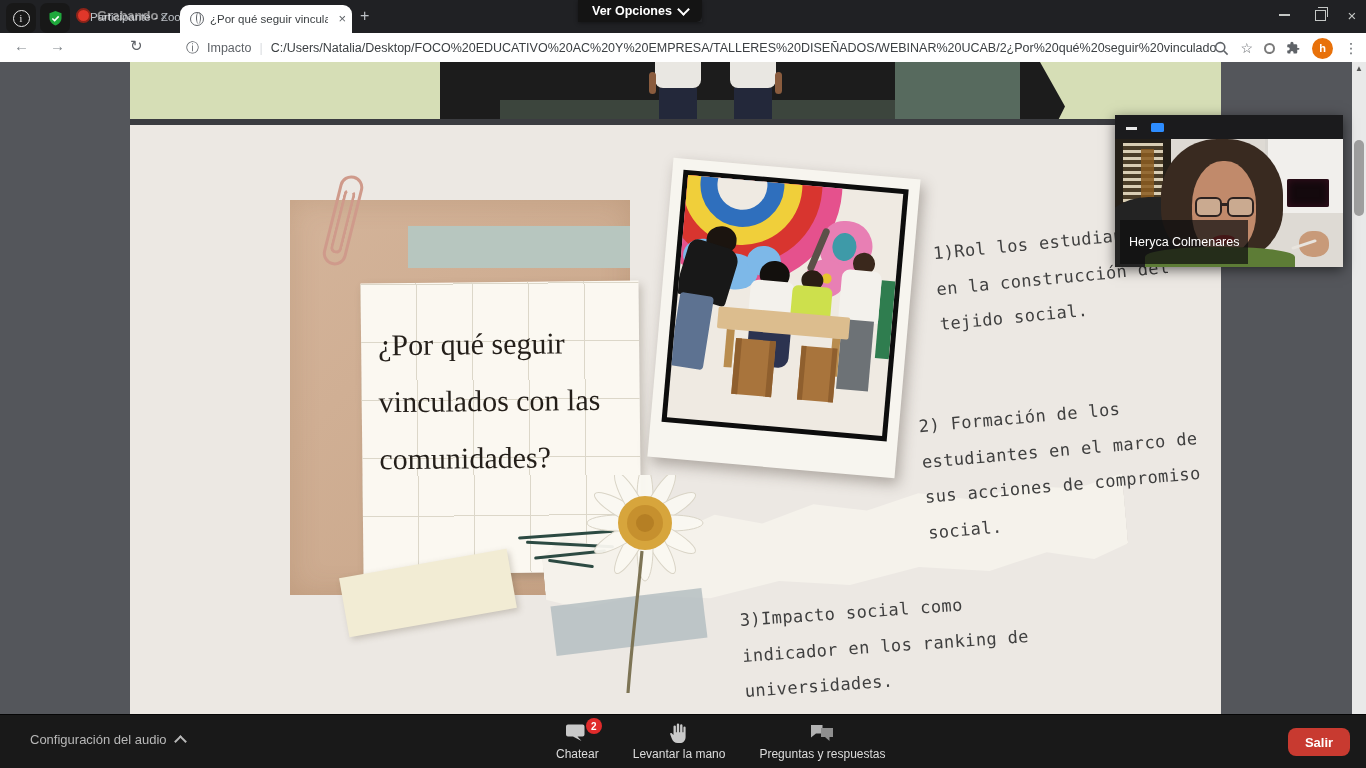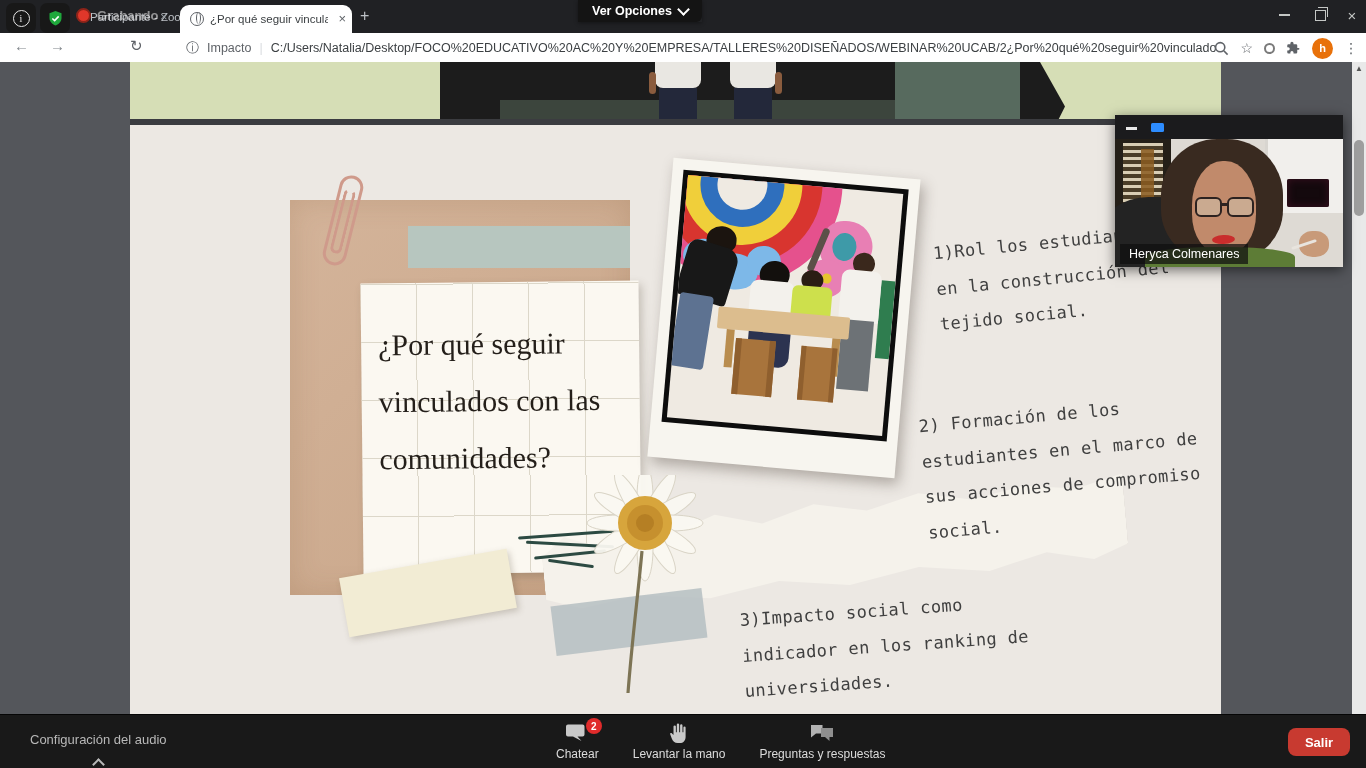--- a/index.html
+++ b/index.html
@@ -196,27 +196,27 @@
   .gl1{left:80px;}.gl2{left:112px;}
   .gl-br{position:absolute;left:105px;top:64px;width:9px;height:2.5px;background:#2c2220;}
   .lips{position:absolute;left:97px;top:96px;width:23px;height:9px;background:#c92d2c;
       border-radius:50%;transform:rotate(-3deg);}
   .shirt{position:absolute;left:30px;top:108px;width:150px;height:22px;background:#5d7c36;
       border-radius:45% 45% 0 0;}
   .hand{position:absolute;left:184px;top:92px;width:30px;height:26px;background:#c89a79;border-radius:45%;}
   .pen{position:absolute;left:176px;top:104px;width:26px;height:3px;background:#e8e4de;
       transform:rotate(-18deg);border-radius:2px;}
   .vname{position:absolute;left:5px;bottom:3px;background:rgba(15,15,15,.72);color:#fff;
-      font-size:12.5px;padding:3px 9px;}
+      font-size:12.5px;padding:15px 9px;}
 
   
   .ztoolbar{position:absolute;left:0;right:0;bottom:0;height:53px;background:#191919;
       border-top:1px solid #060606;z-index:60;}
   .audio{position:absolute;left:30px;top:17px;display:flex;align-items:center;gap:9px;
-      color:#b8b8b8;font-size:13px;flex-direction:column;}
+      color:#b8b8b8;font-size:13px;}
   .chev-up{width:7px;height:7px;border-left:2px solid #b8b8b8;border-top:2px solid #b8b8b8;
       transform:rotate(45deg);margin-top:4px;}
   .zbtns{position:absolute;left:556px;top:0;height:53px;display:flex;gap:34px;}
   .zbtn{display:flex;flex-direction:column;align-items:center;justify-content:center;
       color:#dcdcdc;font-size:12px;gap:3px;position:relative;}
   .zbtn svg{display:block;}
   .badge{position:absolute;top:3px;right:-3px;min-width:16px;height:16px;border-radius:8px;
       background:#e02b2b;color:#fff;font-size:10px;font-weight:bold;display:flex;
       align-items:center;justify-content:center;padding:0 3px;box-sizing:border-box;}
   .leave{position:absolute;right:16px;top:13px;width:62px;height:28px;background:#c83a30;

